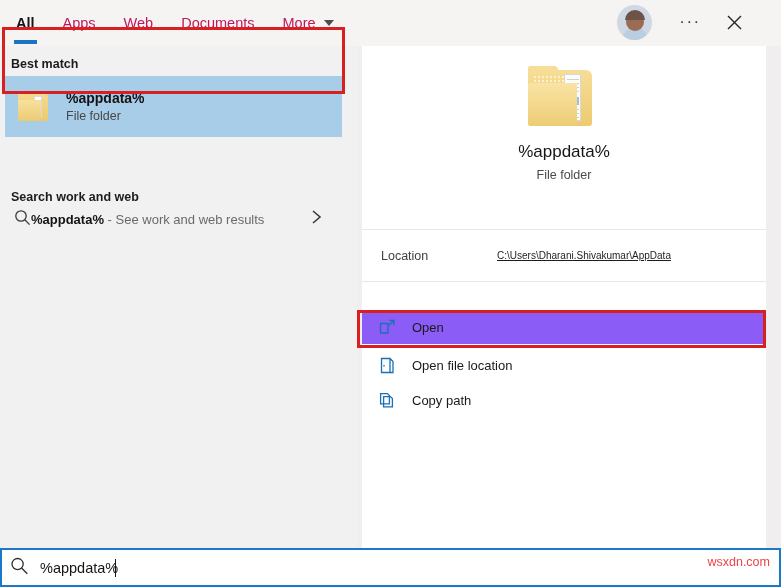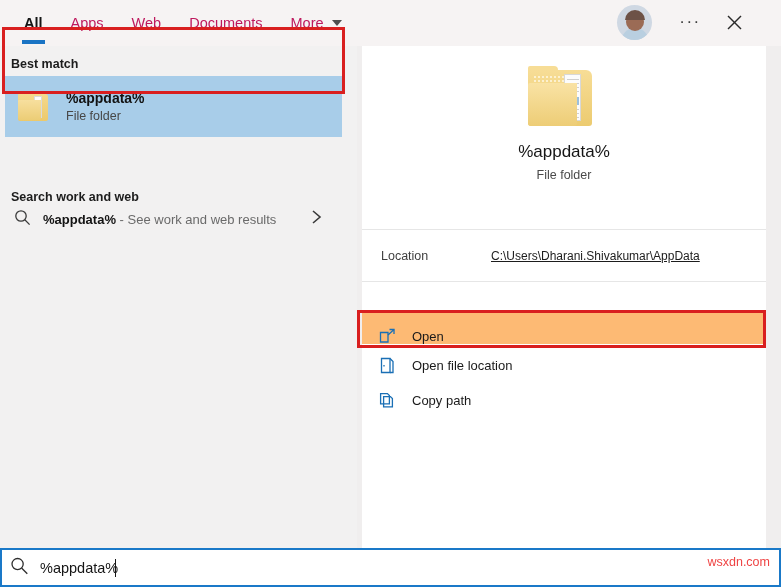--- a/index.html
+++ b/index.html
@@ -15,21 +15,21 @@
     width: 781px; height: 587px;
     background: #f0eeee;
   }
 
   
   #tabbar {
     position: absolute; left: 0; top: 0; width: 781px; height: 46px;
     background: #f6f3f3;
   }
   #tabbar .tabs {
-    position: absolute; left: 10px; top: 0; height: 46px;
+    position: absolute; left: 2px; top: 0; height: 46px;
     display: flex; align-items: center; gap: 0;
   }
   .tab {
     position: relative;
     height: 46px;
     display: flex; align-items: center;
     padding: 0 14px;
     font-size: 14.5px;
     color: #be185d;
     white-space: nowrap;
@@ -136,21 +136,21 @@
   #bm-sub { font-size: 12.5px; color: #474747; }
 
   #web-row {
     position: absolute; left: 5px; top: 154px;
     width: 337px; height: 38px;
     display: flex; align-items: center;
     cursor: default;
   }
   #web-row .magnifier { margin-left: 9px; flex: 0 0 auto; }
   #web-row .label {
-    margin-left: 12px; font-size: 13px; color: #6a6a6a; white-space: nowrap;
+    font-size: 13px; color: #6a6a6a; white-space: nowrap;
   }
   #web-row .label b { color: #141414; font-weight: bold; }
   #web-row .chev {
     position: absolute; right: 20px; top: 50%; transform: translateY(-50%);
   }
 
   
   #right-panel {
     position: absolute; left: 362px; top: 46px;
     width: 404px; height: 502px;
@@ -209,30 +209,30 @@
   #hr-2 { top: 235px; }
 
   #location-row {
     position: absolute; left: 0; top: 184px; width: 404px; height: 51px;
     display: flex; align-items: center; padding-left: 10px;
   }
   #loc-label {
     position: absolute; left: 19px; font-size: 12.5px; color: #3f3f3f;
   }
   #loc-value {
-    position: absolute; left: 129px; font-size: 12px; color: #1d1d1d;
+    position: absolute; left: 135px; font-size: 10px; color: #1d1d1d;
     text-decoration: underline; cursor: default; white-space: nowrap;
   }
 
   .action-row {
     position: absolute; left: 0; width: 404px; height: 34px;
     display: flex; align-items: center;
     cursor: default;
   }
-  #action-open { top: 264px; background: #fdba74; align-items: flex-end; }
+  #action-open { top: 264px; background: #8b5cf6; }
   #action-openloc { top: 302px; }
   #action-copy { top: 337px; }
   .action-row .ico {
     width: 22px; margin-left: 14px; flex: 0 0 auto;
     display: flex; align-items: center; justify-content: center;
   }
   .action-row .txt {
     margin-left: 14px; font-size: 13px; color: #1a1a1a; white-space: nowrap;
   }
 

